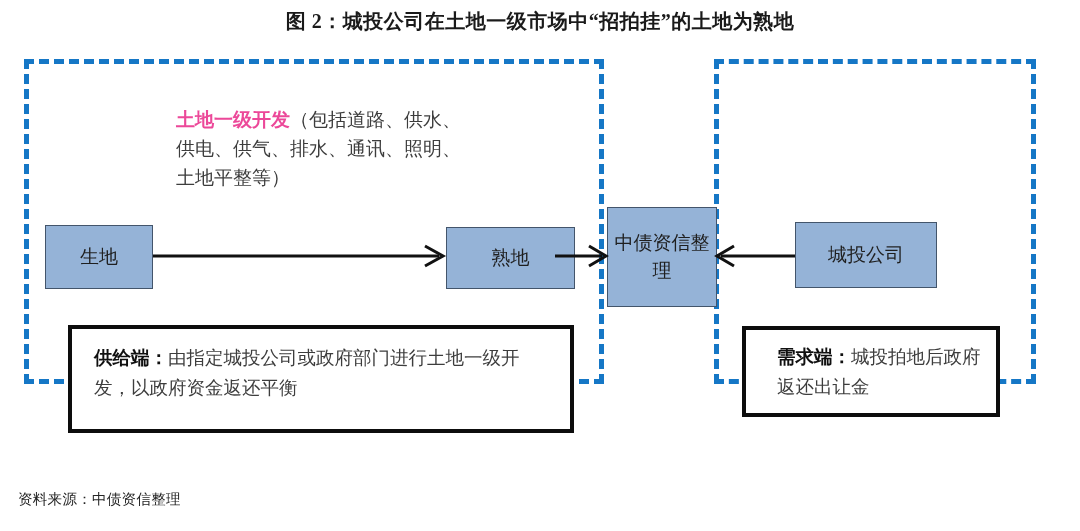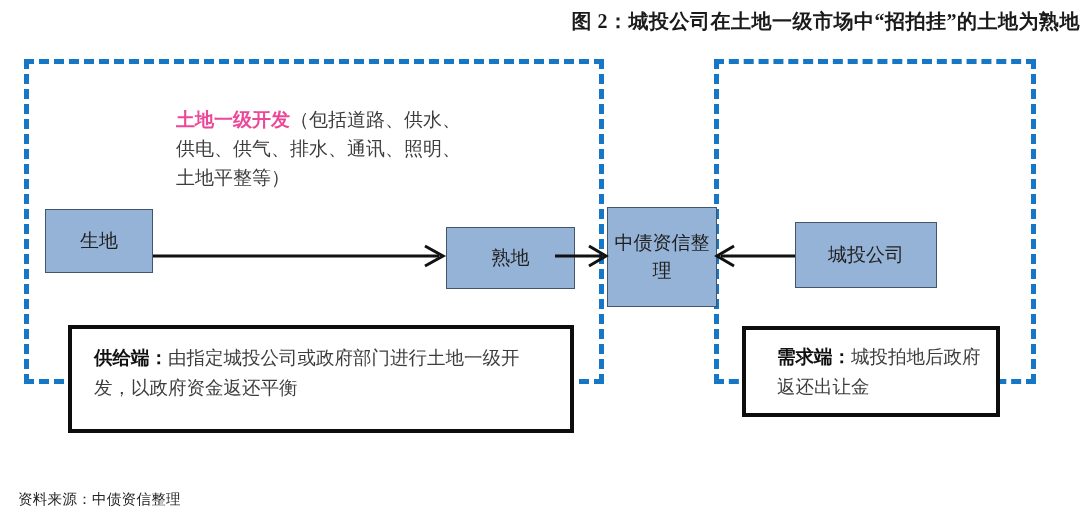--- a/index.html
+++ b/index.html
@@ -18,21 +18,21 @@
     background: #ffffff;
     overflow: hidden;
   }
 
   
   .fig-title {
     position: absolute;
     left: 0;
     top: 8px;
     width: 1080px;
-    text-align: right;
+    text-align: center;
     font-family: "Liberation Serif", "DejaVu Serif", serif;
     font-weight: bold;
     font-size: 20px;
     letter-spacing: 0.5px;
     color: #1a1a1a;
     white-space: nowrap;
   }
 
   
   .dashed-region {
@@ -53,21 +53,21 @@
     display: flex;
     align-items: center;
     justify-content: center;
     text-align: center;
     font-family: "Liberation Serif", "DejaVu Serif", serif;
     font-size: 19px;
     line-height: 1.45;
     color: #1f1f1f;
     z-index: 3;
   }
-  #box-raw-land    { left: 45px;  top: 209px; width: 108px; height: 64px; }
+  #box-raw-land    { left: 45px;  top: 225px; width: 108px; height: 64px; }
   #box-ready-land  { left: 446px; top: 227px; width: 129px; height: 62px; }
   #box-exchange    { left: 607px; top: 207px; width: 110px; height: 100px; }
   #box-ltv-company { left: 795px; top: 222px; width: 142px; height: 66px; }
 
   
   #dev-text {
     position: absolute;
     left: 176px;
     top: 105px;
     width: 290px;

